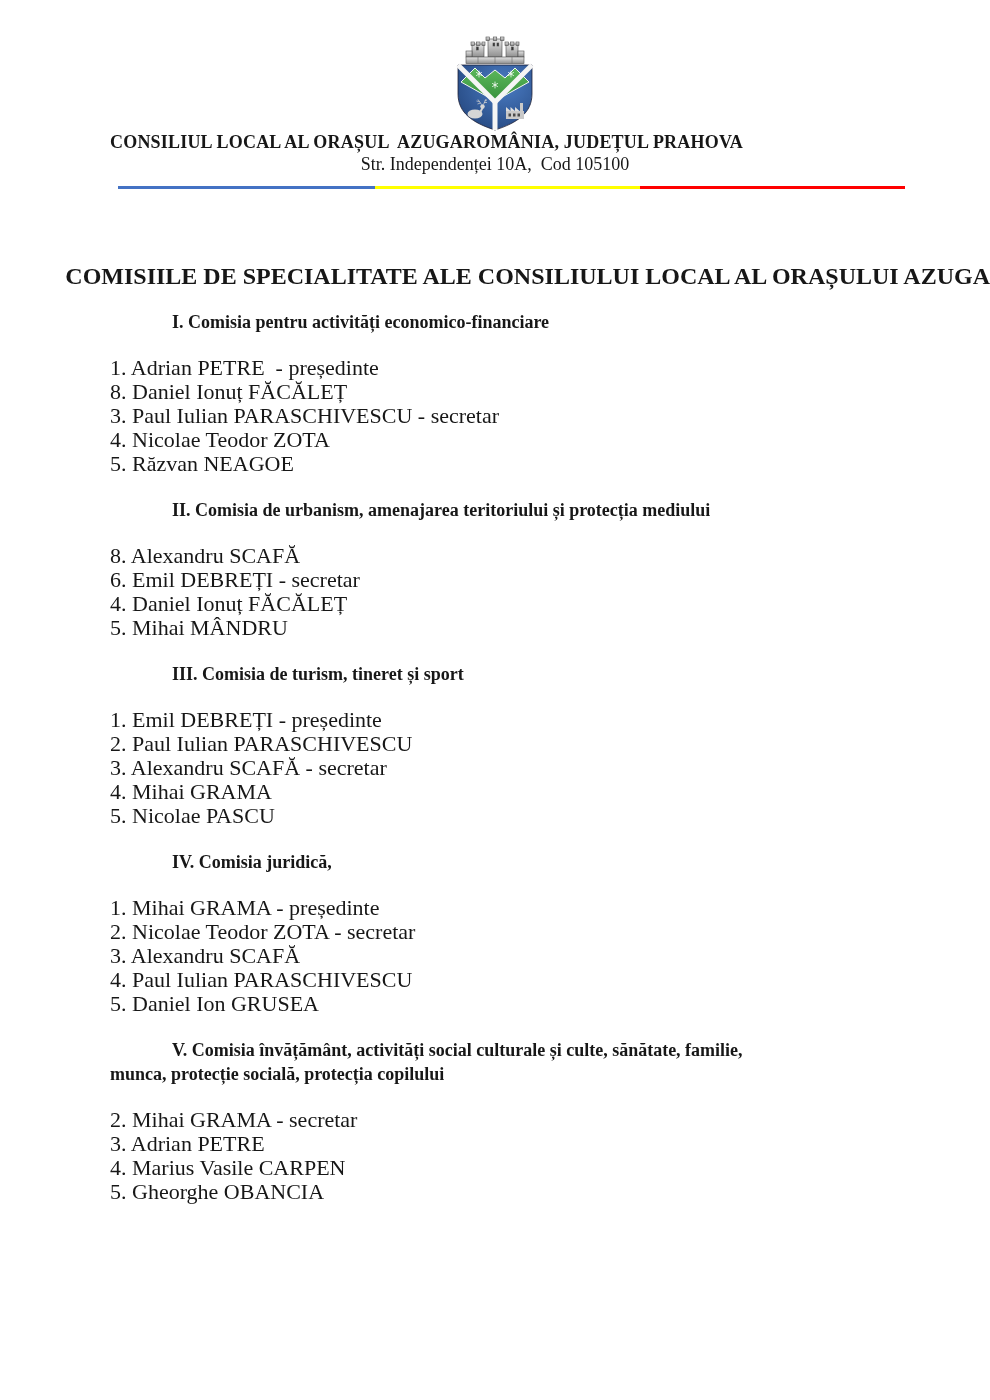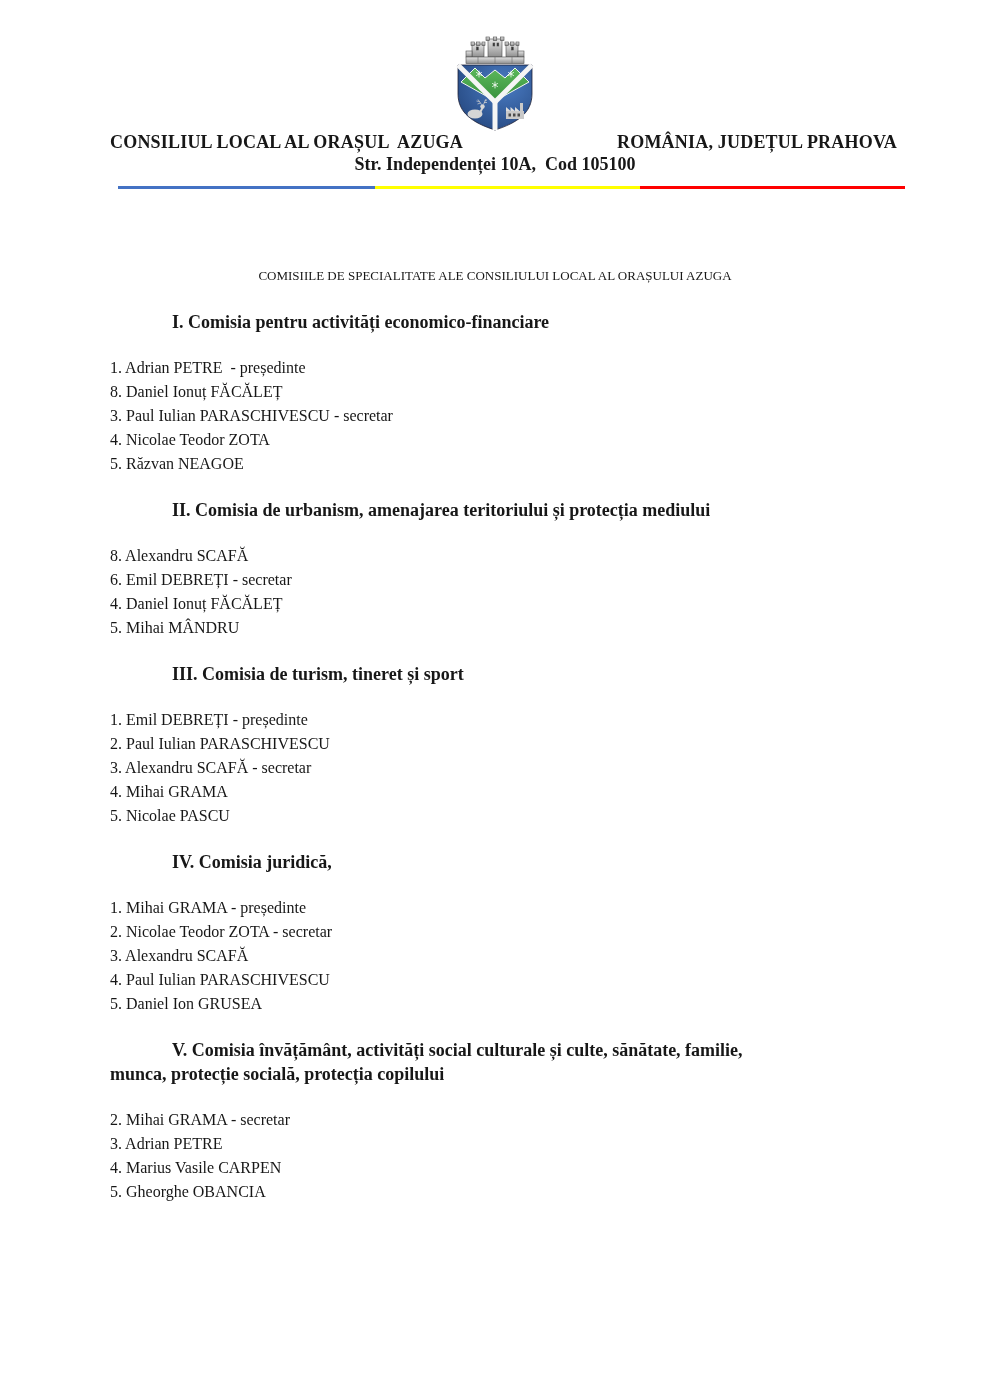--- a/index.html
+++ b/index.html
@@ -4,53 +4,53 @@
 <style>
   html,body { margin:0; padding:0; background:#ffffff; }
   .page {
     position:relative;
     width:990px; height:1400px;
     background:#ffffff;
     overflow:hidden;
     font-family:"Liberation Serif", serif;
     color:#171717;
   }
-  .pre { white-space:pre-wrap;font-weight:bold; }
+  .pre { white-space:pre-wrap; }
 
   
   .crest { display:block; margin:36px auto 0; width:84px; height:96px; }
 
   
   .header-row {
-    display:flex; justify-content:space-between; align-items:flex-end;
+    display:flex; justify-content:flex-start; align-items:flex-end;
     padding:0 93px 0 110px; margin-top:0;
   }
   .header-left, .header-right {
     font-weight:700; font-size:18px; line-height:21px; letter-spacing:.2px;
   }
   .address { text-align:center; font-size:18px; line-height:22px; }
 
   .flag-line { display:flex; height:3px; width:787px; margin:11px 0 0 118px; }
   .flag-seg { height:3px; }
   .flag-blue   { width:257px; background:#4472C4; }
   .flag-yellow { width:265px; background:#FFFF00; }
   .flag-red    { width:265px; background:#FF0000; }
 
   
   .doc-title {
     margin:75px 0 0 0;
-    text-align:center;
-    font-weight:400; font-size:13px; line-height:24px;
+    text-align:right;
+    font-weight:700; font-size:24px; line-height:24px;
   }
   .content { padding:0 98px 0 110px; }
   .section { margin-top:22px; }
   .section-heading { font-weight:700; font-size:18px; line-height:24px; }
   .heading-line1 { text-indent:62px; }
   .member-list { margin-top:22px; }
-  .member { font-size:16px; line-height:24px; white-space:pre-wrap; }
+  .member { font-size:22px; line-height:24px; white-space:pre-wrap; }
 </style>
 </head>
 <body>
 
 <div class="page">
 
   <svg class="crest" viewBox="0 0 168 192" aria-hidden="true">
     <defs>
       <linearGradient id="silver" x1="0" y1="0" x2="0" y2="1">
         <stop offset="0" stop-color="#e6e6e6"></stop>

